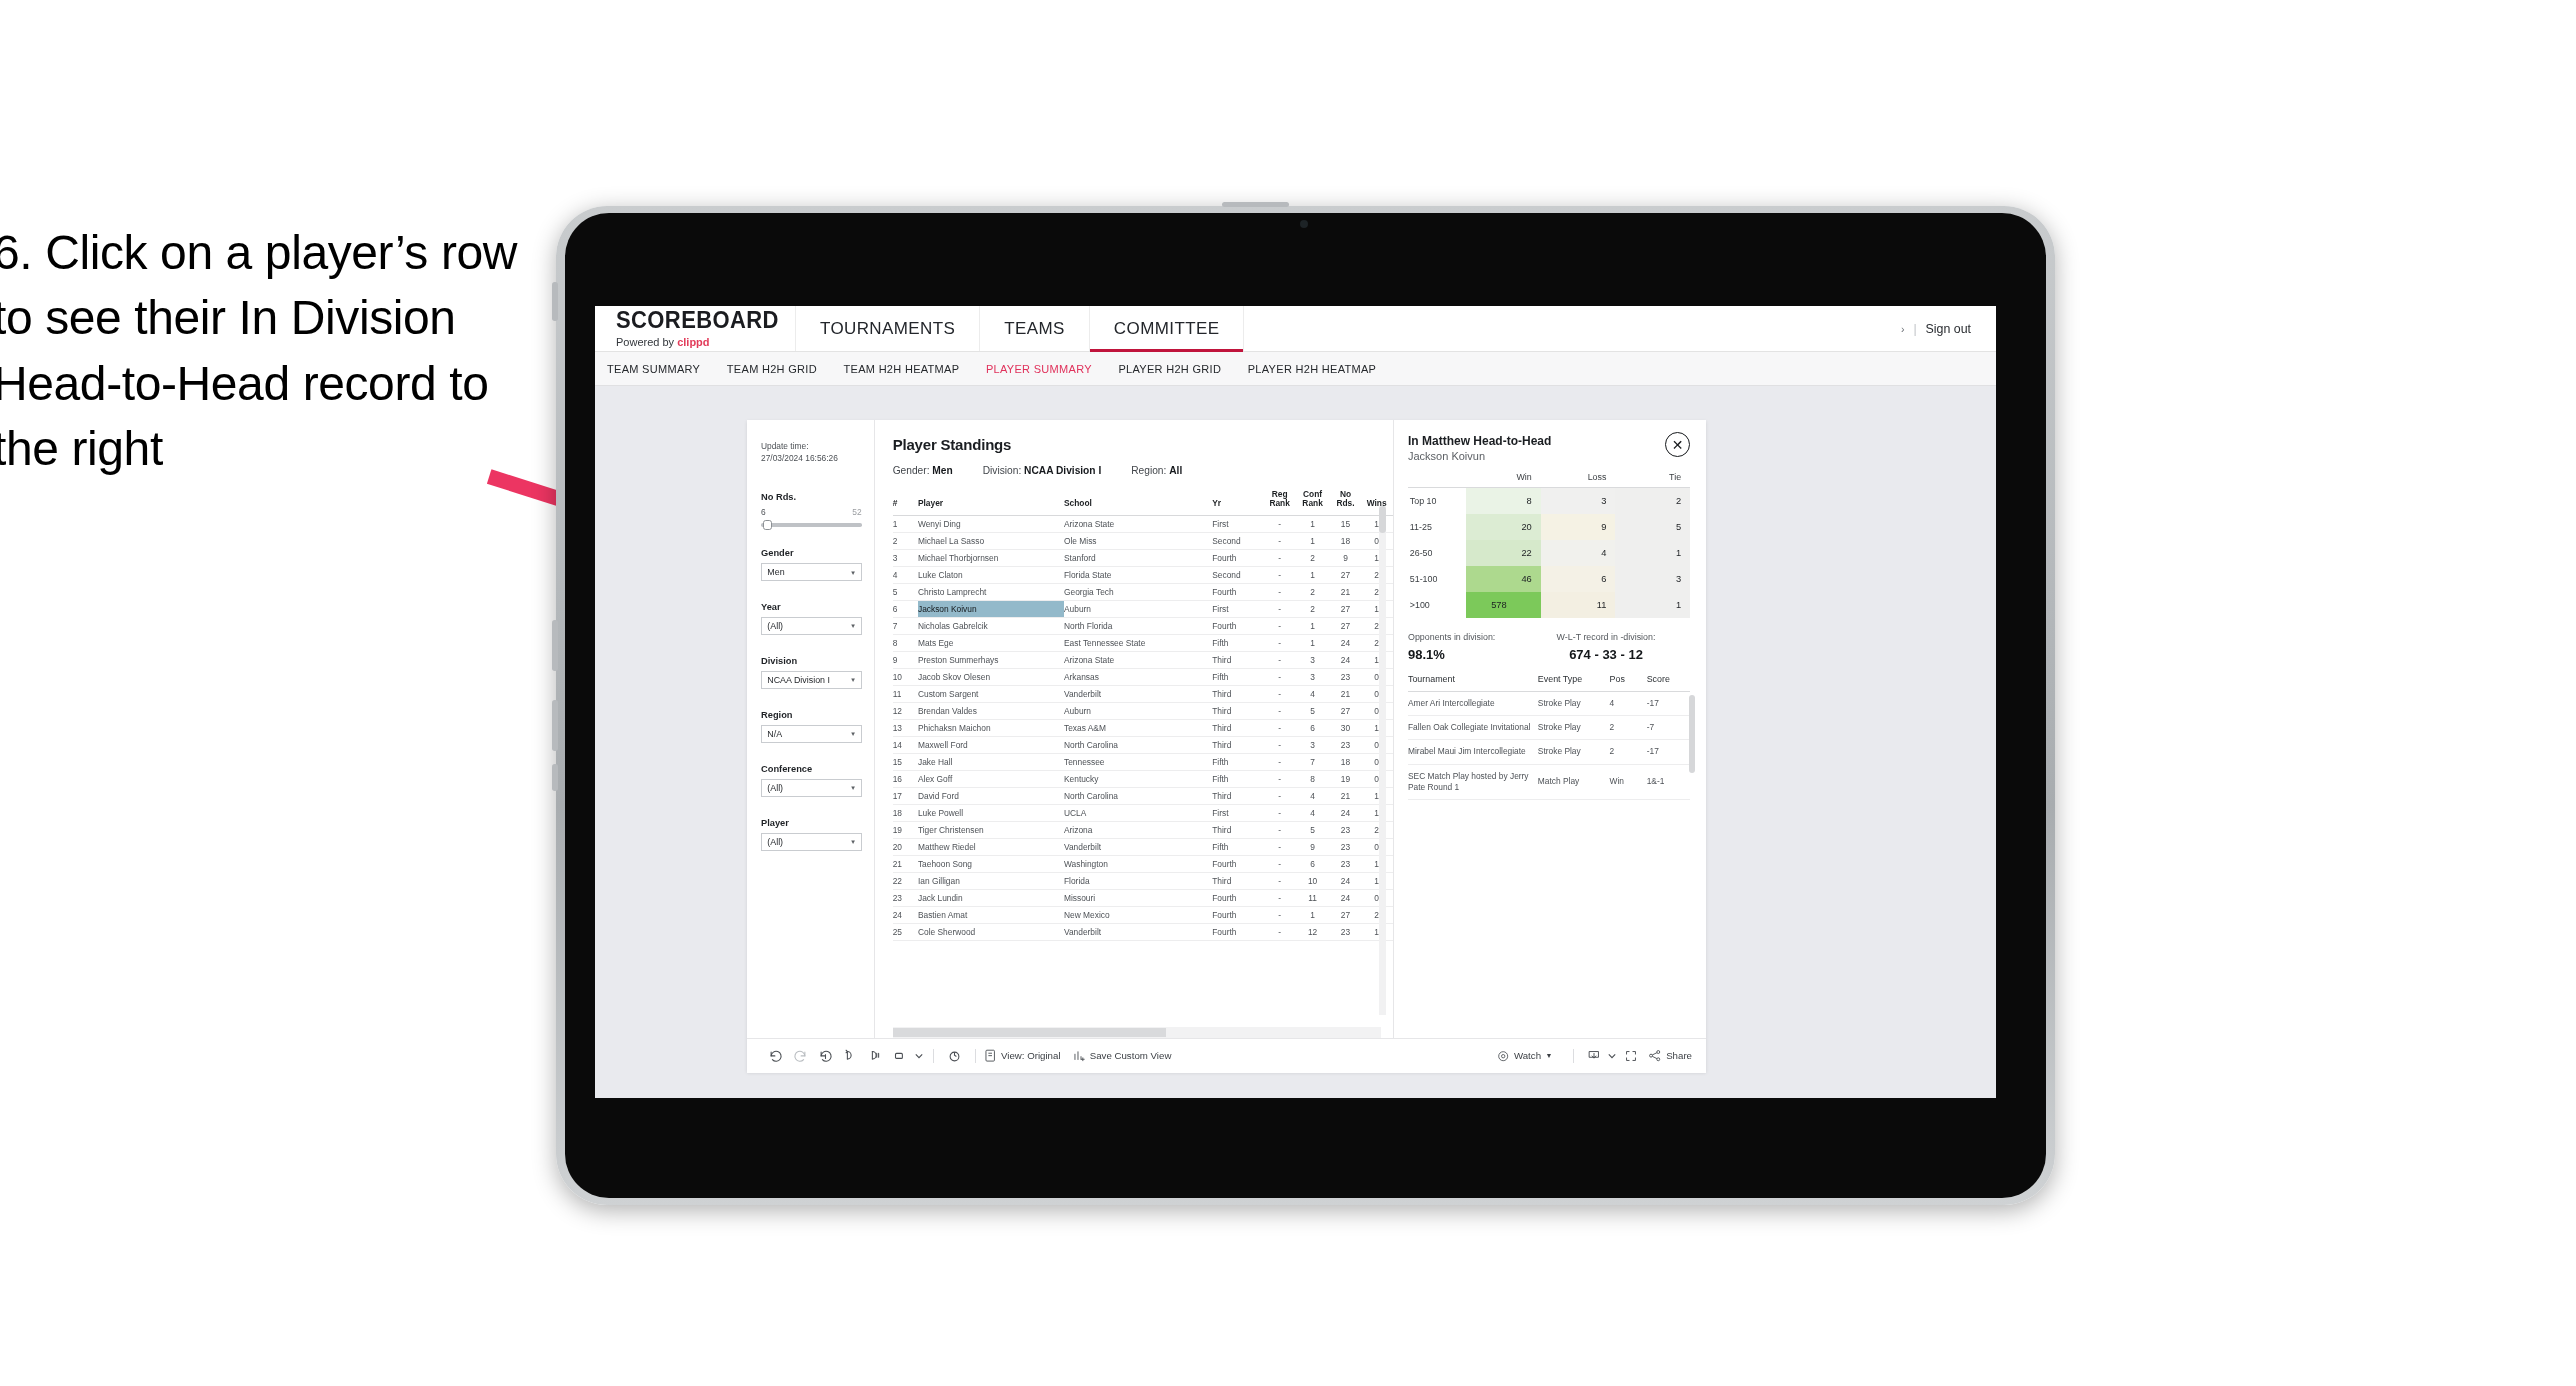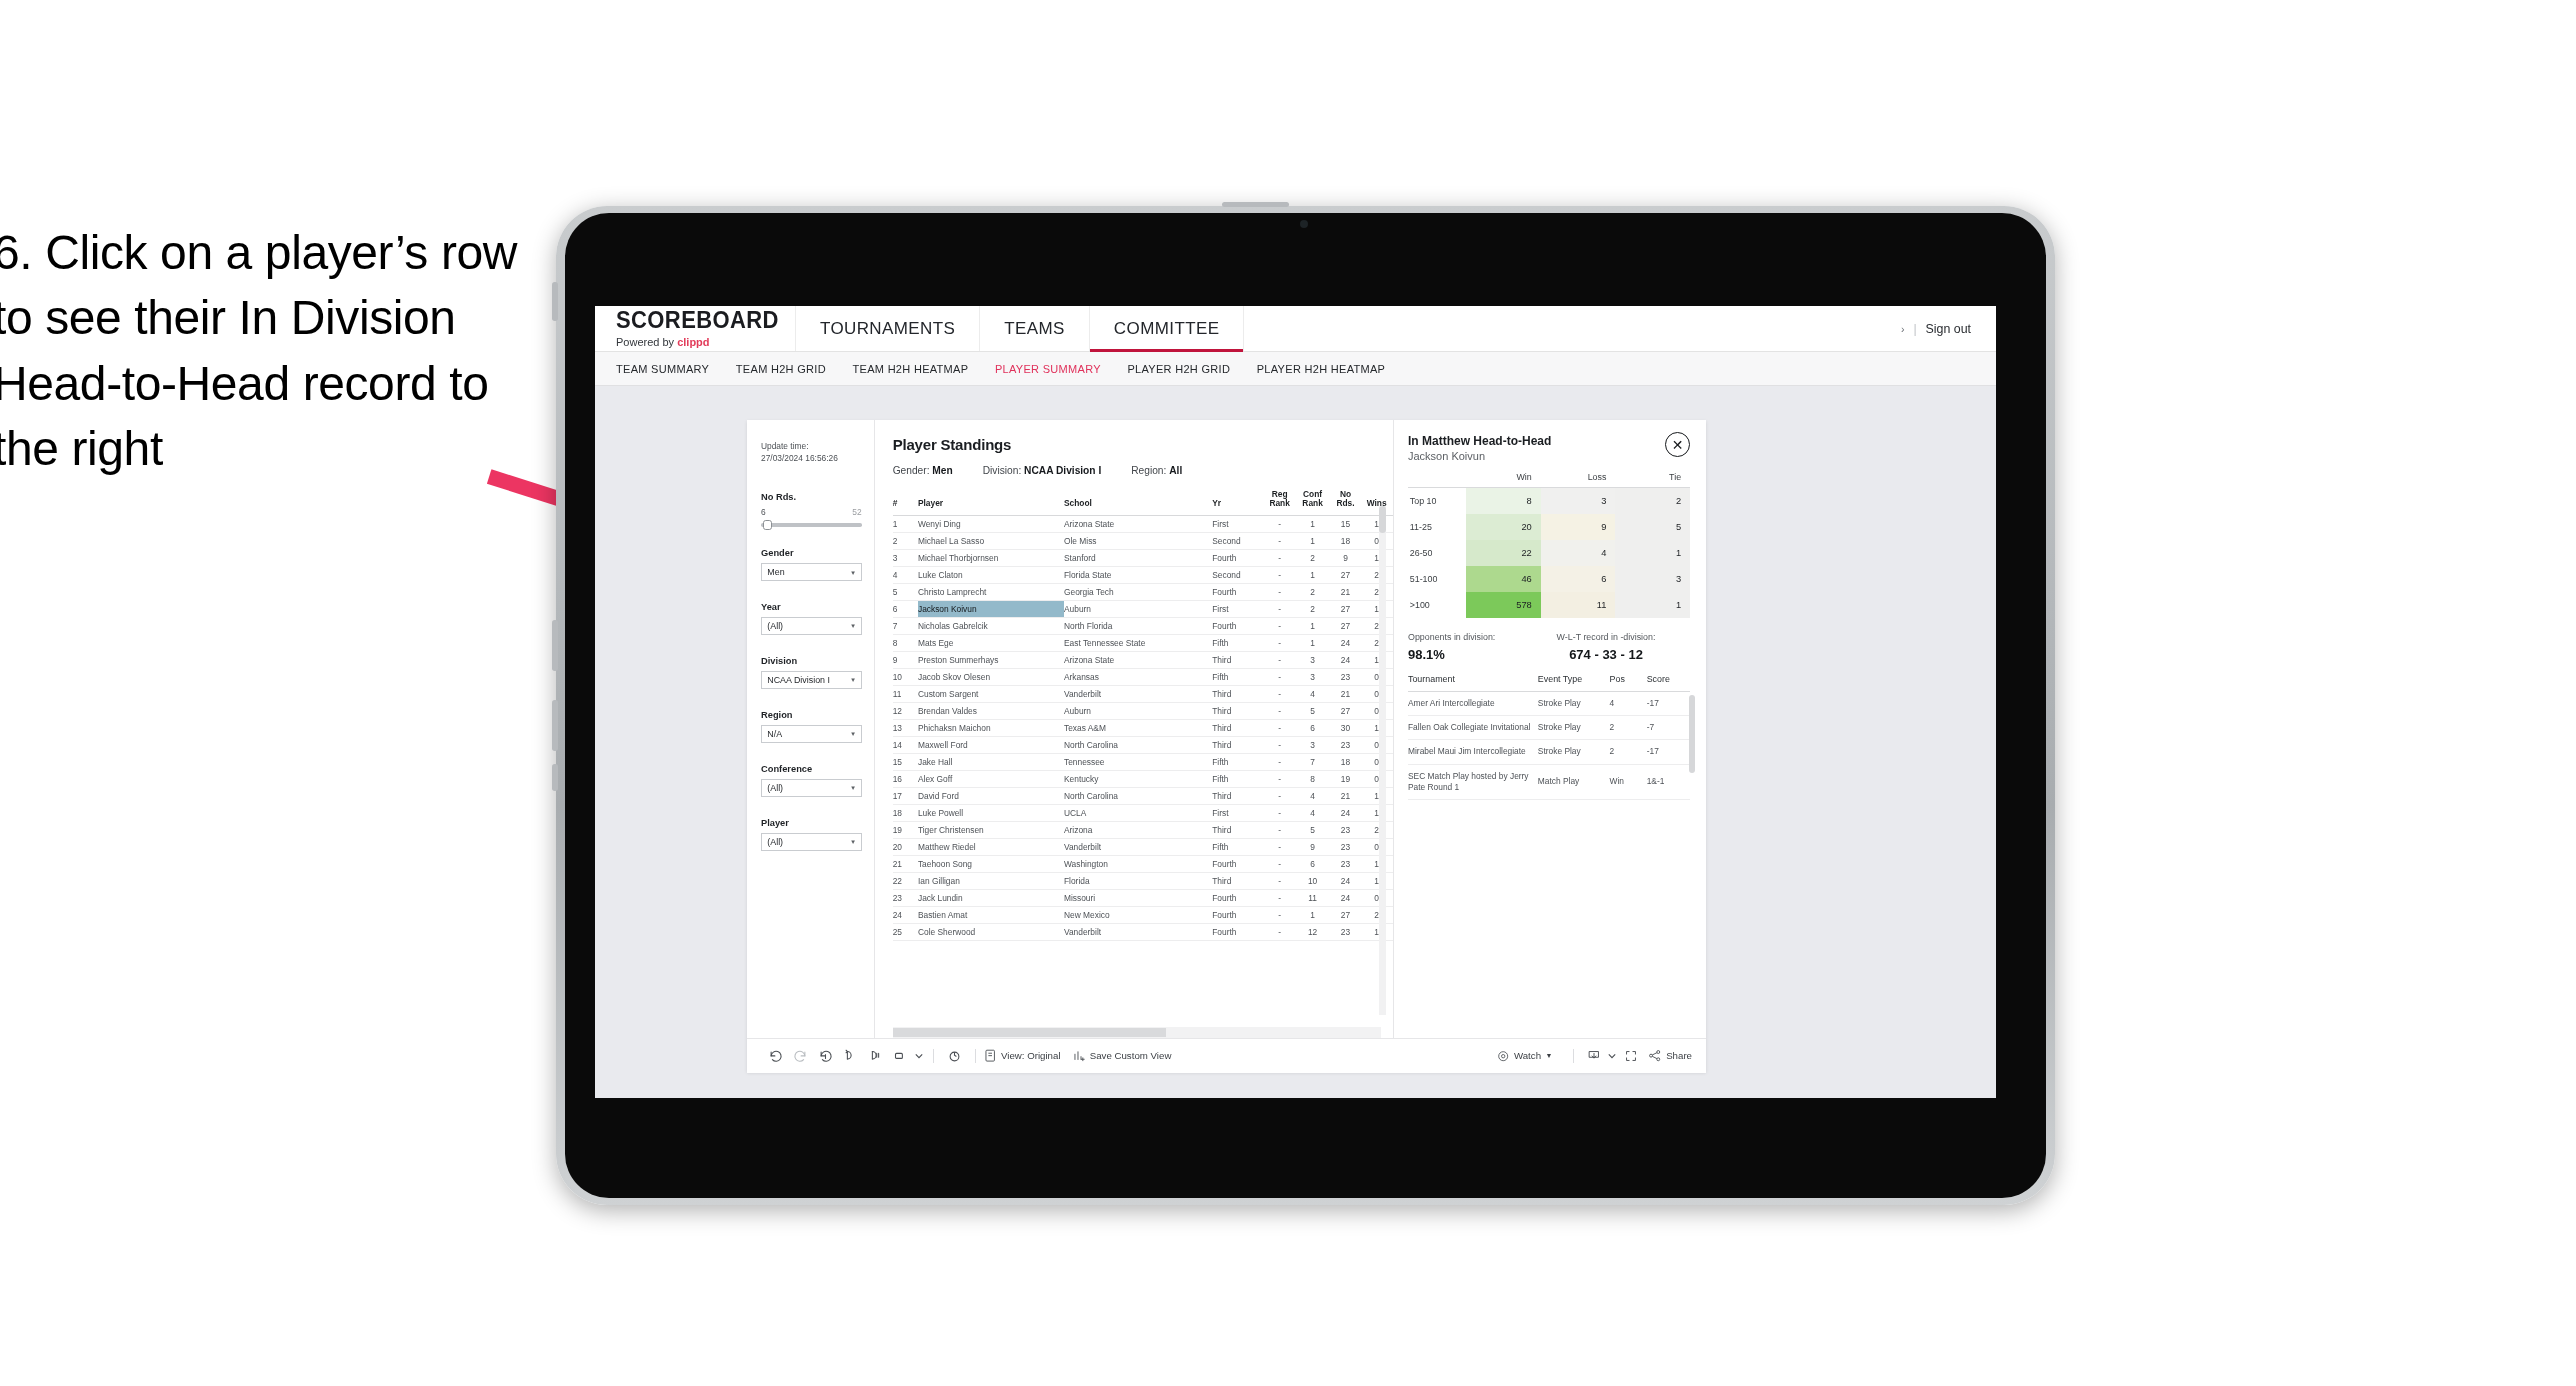--- a/index.html
+++ b/index.html
@@ -91,21 +91,21 @@
     display:flex; align-items:center; gap:8.9px; padding:0 25px 0 12.4px;
     font-size:12.4px; color:#2a2d31;
   }
   .nav-caret { font-size:10.6px; color:#6c7076; }
   .nav-divider { color:#c2c5c9; }
   .signout { cursor:pointer; }
 
   
   .subnav {
     height: 34px; background:#f7f7f8; display:flex; align-items:center;
-    padding-left: 21px; gap: 26.6px; border-bottom:0.9px solid #e0e0e2;
+    padding-left: 12px; gap: 26.6px; border-bottom:0.9px solid #e0e0e2;
   }
   .subnav-item { font-size:11px; color:#25282c; letter-spacing:0.3px; cursor:pointer; }
   .subnav-item.active { color:#e0315b; }
 
   
   .workspace { background:#e9eaee; height: 712px; padding: 32px 0 0 0; position:relative; }
   .viz-card {
     position:absolute; left: 152px; top: 34px;
     width: 959px; height: 653px;
     background:#fff; box-shadow:0 0.9px 3.5px rgba(0,0,0,.10);
@@ -683,21 +683,21 @@
                     <td style="background: rgb(239, 239, 238);">1</td>
                   </tr>
                   <tr>
                     <td class="lbl">51-100</td>
                     <td style="background: rgb(173, 217, 142);">46</td>
                     <td style="background: rgb(244, 241, 230);">6</td>
                     <td style="background: rgb(239, 239, 238);">3</td>
                   </tr>
                   <tr>
                     <td class="lbl">&gt;100</td>
-                    <td style="background: rgb(124, 201, 90);">578</td>
+                    <td style="background: rgb(124, 201, 90); text-align: center;">578</td>
                     <td style="background: rgb(243, 239, 226);">11</td>
                     <td style="background: rgb(239, 239, 238);">1</td>
                   </tr>
                 </tbody>
             </table>
 
             <div class="summary-row">
               <div class="sum-a">
                 <div class="sum-label">Opponents in division:</div>
                 <div class="sum-val">98.1%</div>

